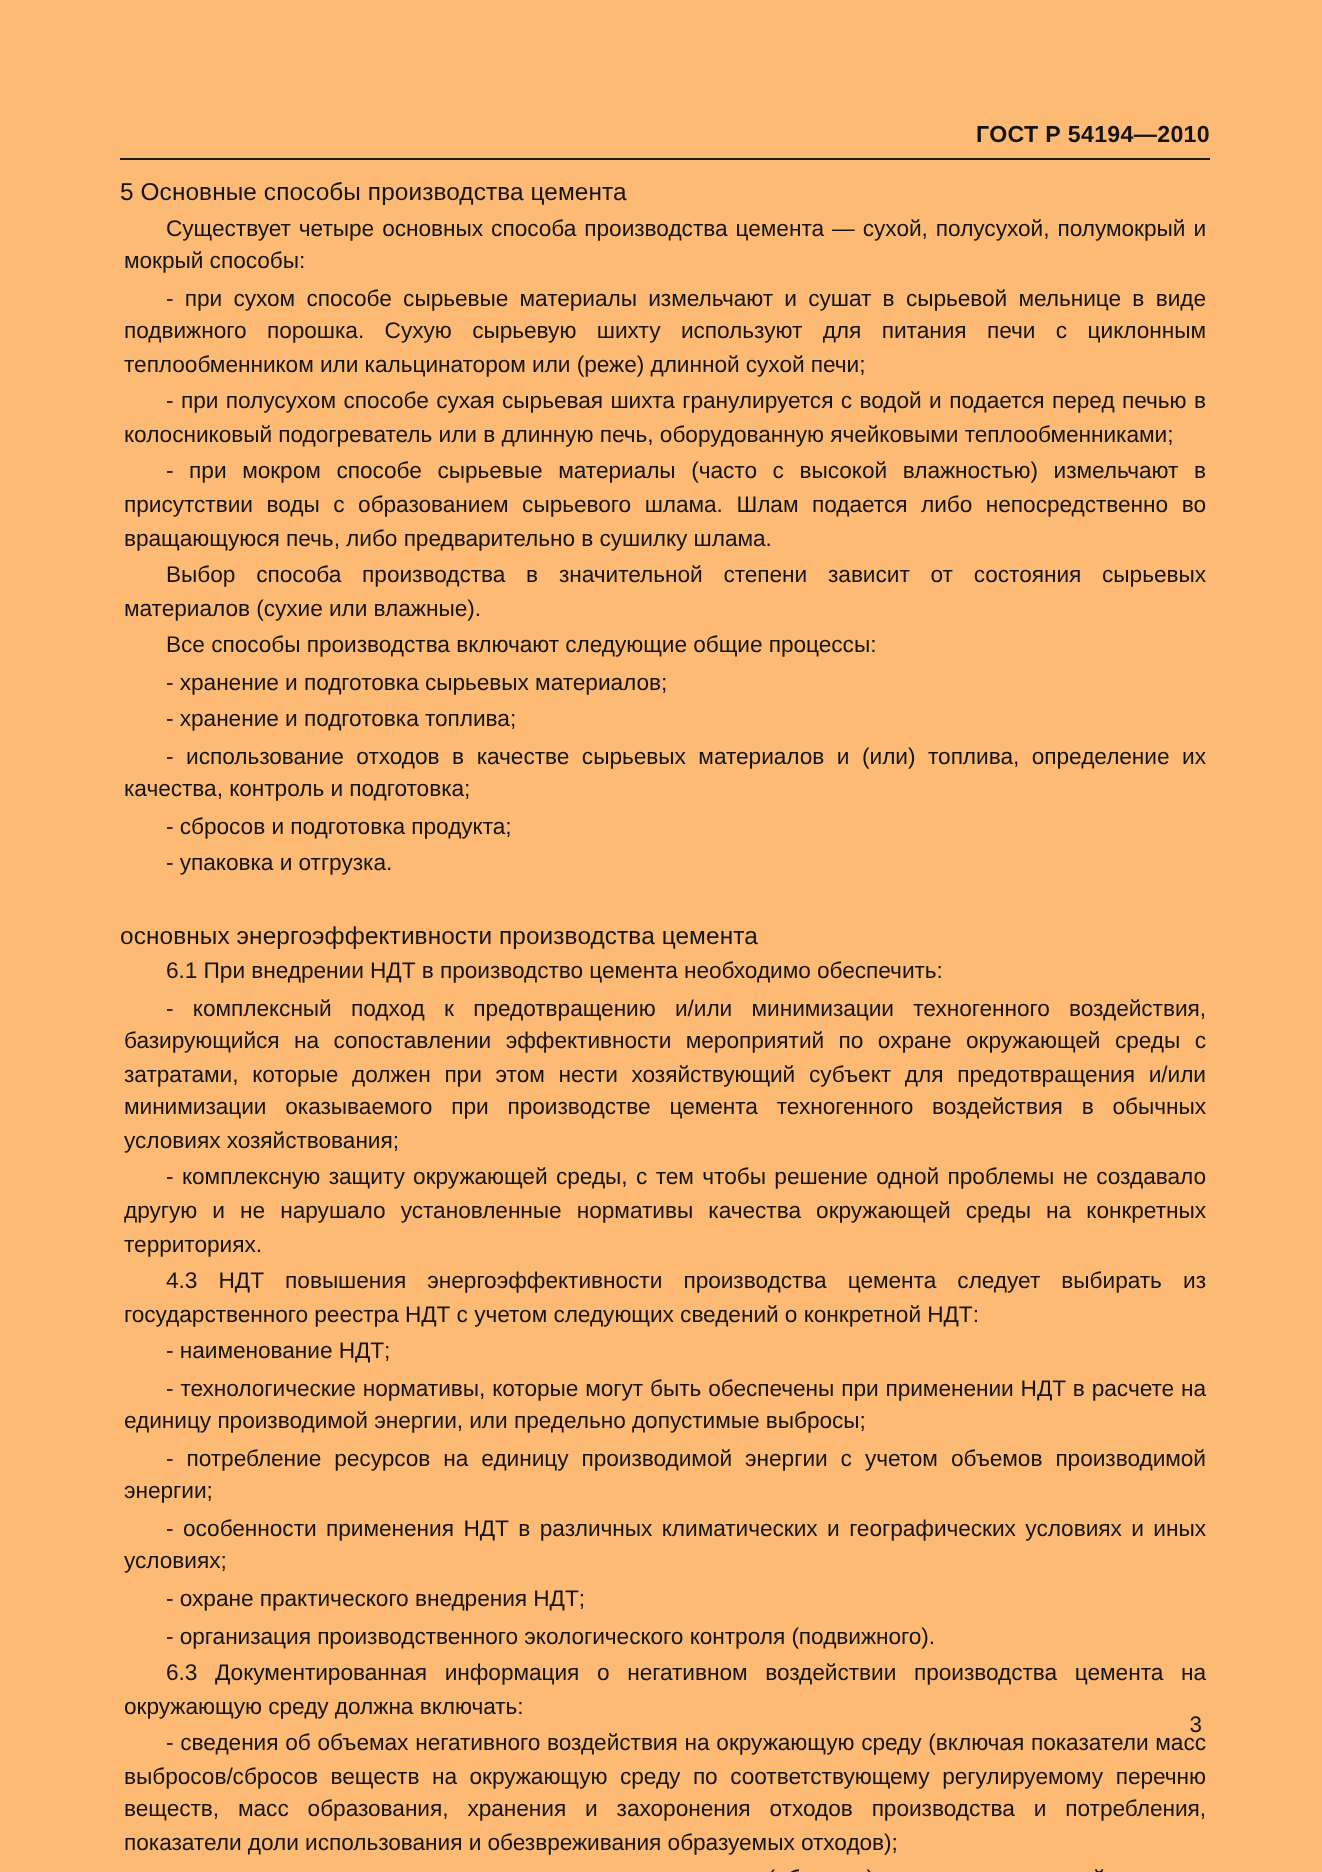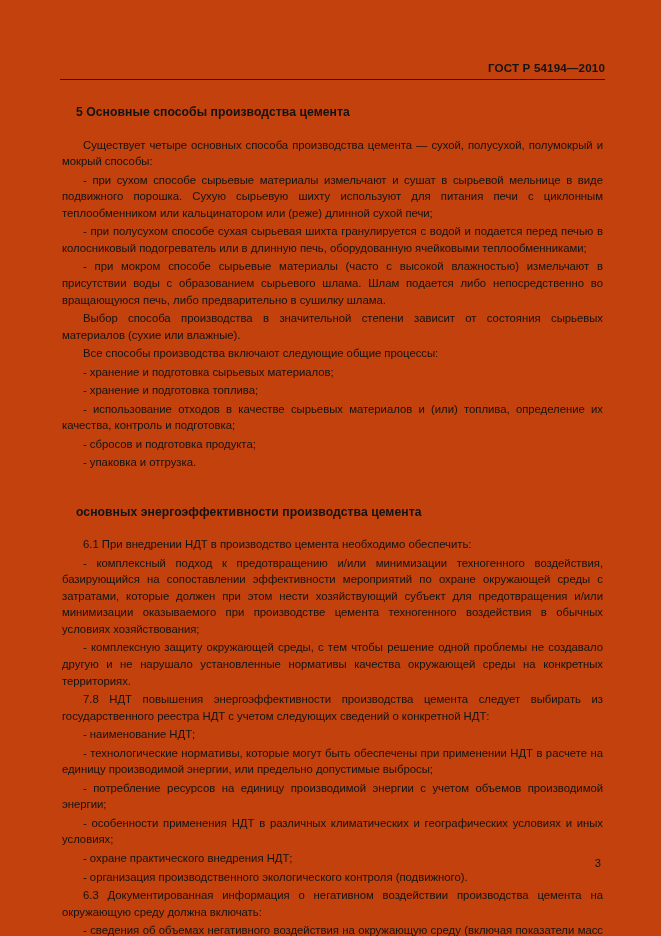--- a/index.html
+++ b/index.html
@@ -15,21 +15,21 @@
     color: #141414;
     -webkit-font-smoothing: antialiased;
   }
 
   .page {
     position: relative;
     width: 661px;
     height: 936px;
     box-sizing: border-box;
     overflow: hidden;
-    background: #c2410c;
+    background: #fdba74;
   }
 
   
   .header {
     position: absolute;
     top: 61px;
     left: 60px;
     width: 545px;
     height: 22px;
   }
@@ -54,23 +54,23 @@
 
   
   .body {
     position: absolute;
     left: 60px;
     top: 88px;
     width: 545px;
   }
 
   h2.section-heading {
-    margin: 16px;
+    margin: 0;
     font-size: 12.2px;
-    font-weight: bold;
+    font-weight: normal;
     line-height: 16.6px;
     letter-spacing: 0.05px;
   }
   .sec5-heading { margin-bottom: 16px; }
   .sec6-heading {
     margin-top: 27px;
     margin-bottom: 15px;
   }
 
   p.para {
@@ -135,21 +135,21 @@
     <h2 class="section-heading sec6-heading">
       <br>
       <span>основных энергоэффективности производства цемента</span>
     </h2>
 
     <p class="para indent nostretch">6.1  При внедрении НДТ в производство цемента необходимо обеспечить:</p>
 
     <p class="para bullet nostretch">- комплексный подход к предотвращению и/или минимизации техногенного воздействия, базирующийся на сопоставлении эффективности мероприятий по охране окружающей среды с затратами, которые должен при этом нести хозяйствующий субъект для предотвращения и/или минимизации оказываемого при производстве цемента техногенного воздействия в обычных условиях хозяйствования;</p>
     <p class="para bullet nostretch">- комплексную защиту окружающей среды, с тем чтобы решение одной проблемы не создавало другую и не нарушало установленные нормативы качества окружающей среды на конкретных территориях.</p>
 
-    <p class="para indent nostretch">7.8  НДТ повышения энергоэффективности производства цемента следует выбирать из государственного реестра НДТ с учетом следующих сведений о конкретной НДТ:</p>
+    <p class="para indent nostretch">4.3  НДТ повышения энергоэффективности производства цемента следует выбирать из государственного реестра НДТ с учетом следующих сведений о конкретной НДТ:</p>
 
     <p class="para bullet nostretch">- наименование НДТ;</p>
     <p class="para bullet nostretch">- технологические нормативы, которые могут быть обеспечены при применении НДТ в расчете на единицу производимой энергии, или предельно допустимые выбросы;</p>
     <p class="para bullet nostretch">- потребление ресурсов на единицу производимой энергии с учетом объемов производимой энергии;</p>
     <p class="para bullet nostretch">- особенности применения НДТ в различных климатических и географических условиях и иных условиях;</p>
     <p class="para bullet nostretch">- охране практического внедрения НДТ;</p>
     <p class="para bullet nostretch">- организация производственного экологического контроля (подвижного).</p>
 
     <p class="para indent nostretch">6.3  Документированная информация о негативном воздействии производства цемента на окружающую среду должна включать:</p>
 

